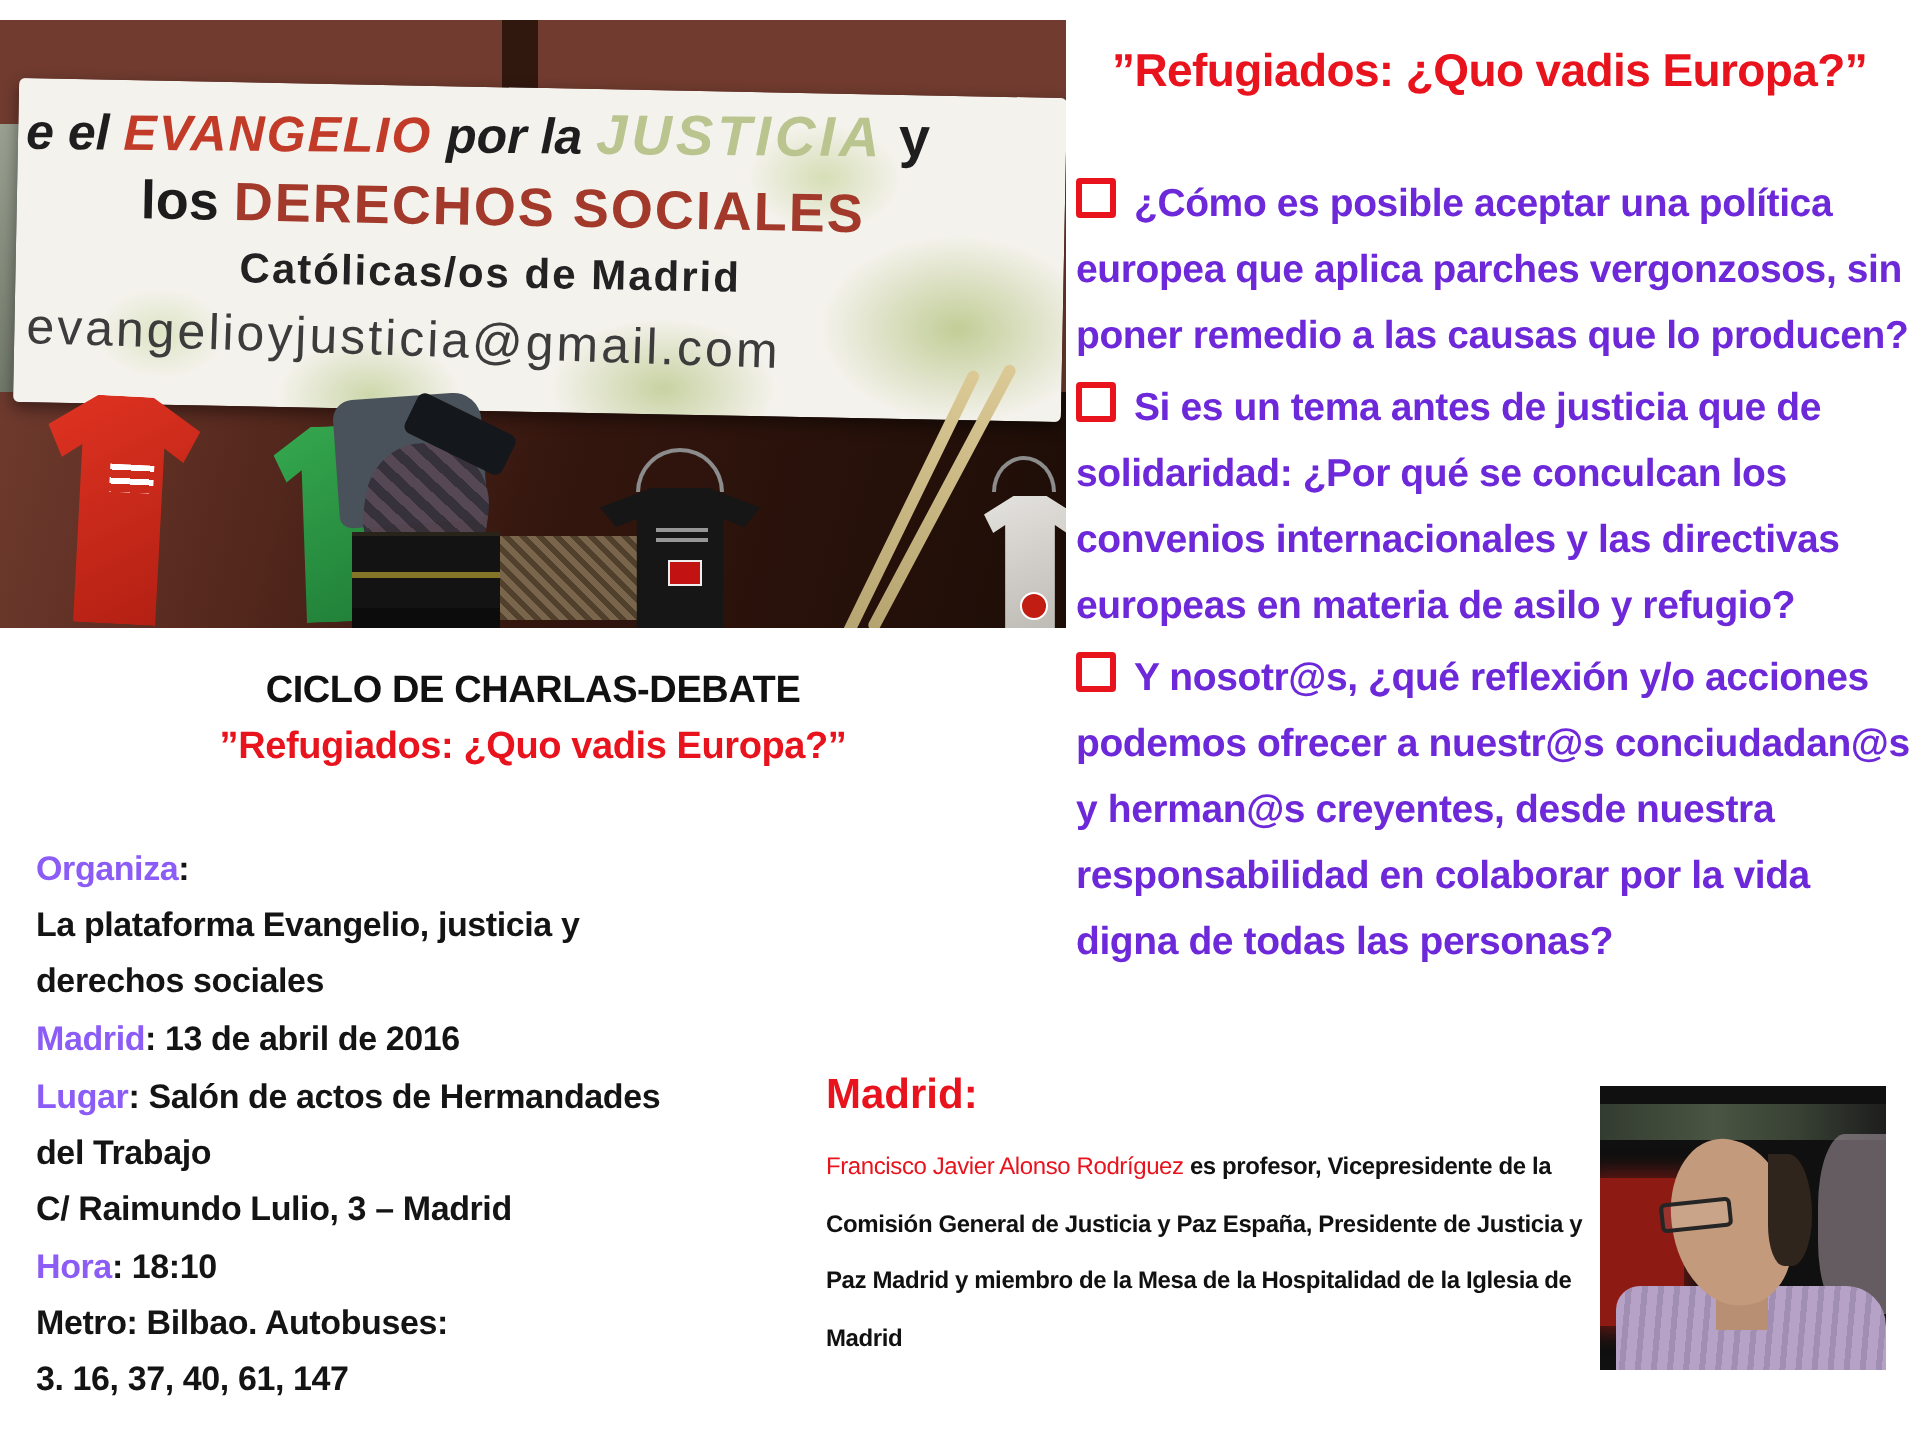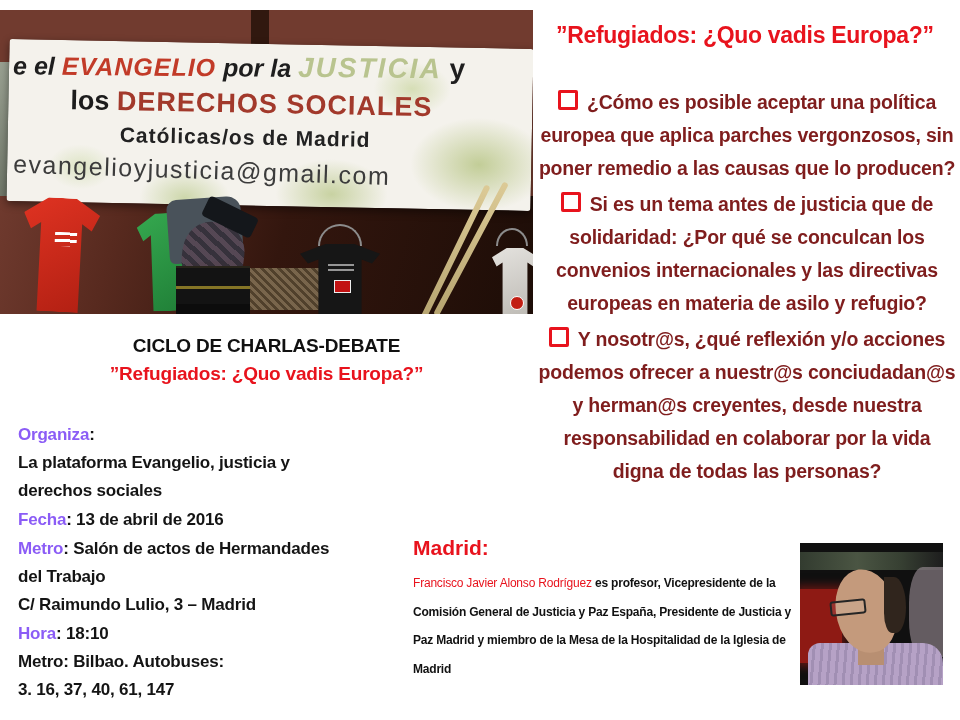--- a/index.html
+++ b/index.html
@@ -63,21 +63,21 @@
     font-size:19px;font-weight:bold;color:#111;letter-spacing:-0.2px;}
   .event-title{position:absolute;left:0;top:363px;width:533px;text-align:center;
     font-size:19px;font-weight:bold;color:#e8131d;letter-spacing:-0.2px;}
   .info{position:absolute;left:18px;font-size:17px;font-weight:bold;color:#141414;
     line-height:28px;letter-spacing:-0.2px;}
   .info-org{top:421px;} .info-fecha{top:506px;} .info-lugar{top:535px;} .info-hora{top:620px;}
   
   .r-title{position:absolute;left:556px;top:22px;font-size:23px;font-weight:bold;color:#e8131d;
     letter-spacing:-0.3px;white-space:nowrap;}
   .bullets{position:absolute;left:538px;top:86px;width:418px;}
-  .bullet{margin:0 0 3px 0;font-size:19.5px;font-weight:bold;color:#7f1d1d;line-height:33px;letter-spacing:-0.2px;text-align:center;}
+  .bullet{margin:0 0 3px 0;font-size:19.5px;font-weight:bold;color:#6d28d9;line-height:33px;letter-spacing:-0.2px;}
   .chk{display:inline-block;width:14px;height:14px;border:3.5px solid #e8131d;background:#fff;
     border-radius:2px;margin-right:9px;vertical-align:-1px;}
   .ponente-label{position:absolute;left:413px;top:536px;font-size:21px;font-weight:bold;color:#e8131d;}
   .ponente-text{position:absolute;left:413px;top:569px;width:394px;margin:0;
     font-size:12px;font-weight:bold;color:#111;line-height:28.5px;letter-spacing:-0.2px;}
   .ponente-text .name{color:#e8131d;font-weight:normal;}
   
   .speaker{position:absolute;left:800px;top:543px;width:143px;height:142px;background:#101010;overflow:hidden;}
   .sp-band{position:absolute;top:9px;left:0;width:100%;height:18px;opacity:.75;
     background:linear-gradient(90deg,#3e4a3a,#5e6c54 40%,#44503e 70%,#222);}
@@ -136,25 +136,25 @@
   <div class="ciclo">CICLO DE CHARLAS-DEBATE</div>
   <div class="event-title">”Refugiados: ¿Quo vadis Europa?”</div>
 
   <div class="info info-org">
     <div><span class="red">Organiza</span><span>:</span></div>
     <div>La plataforma Evangelio, justicia y</div>
     <div>derechos sociales</div>
   </div>
 
   <div class="info info-fecha">
-    <div><span class="red">Fecha</span><span>: 13 de abril de 2016</span></div>
+    <div><span class="red">Madrid</span><span>: 13 de abril de 2016</span></div>
   </div>
 
   <div class="info info-lugar">
-    <div><span class="red">Metro</span><span>: Salón de actos de Hermandades</span></div>
+    <div><span class="red">Lugar</span><span>: Salón de actos de Hermandades</span></div>
     <div>del Trabajo</div>
     <div>C/ Raimundo Lulio, 3 – Madrid</div>
   </div>
 
   <div class="info info-hora">
     <div><span class="red">Hora</span><span>: 18:10</span></div>
     <div>Metro: Bilbao. Autobuses:</div>
     <div>3. 16, 37, 40, 61, 147</div>
   </div>
 

